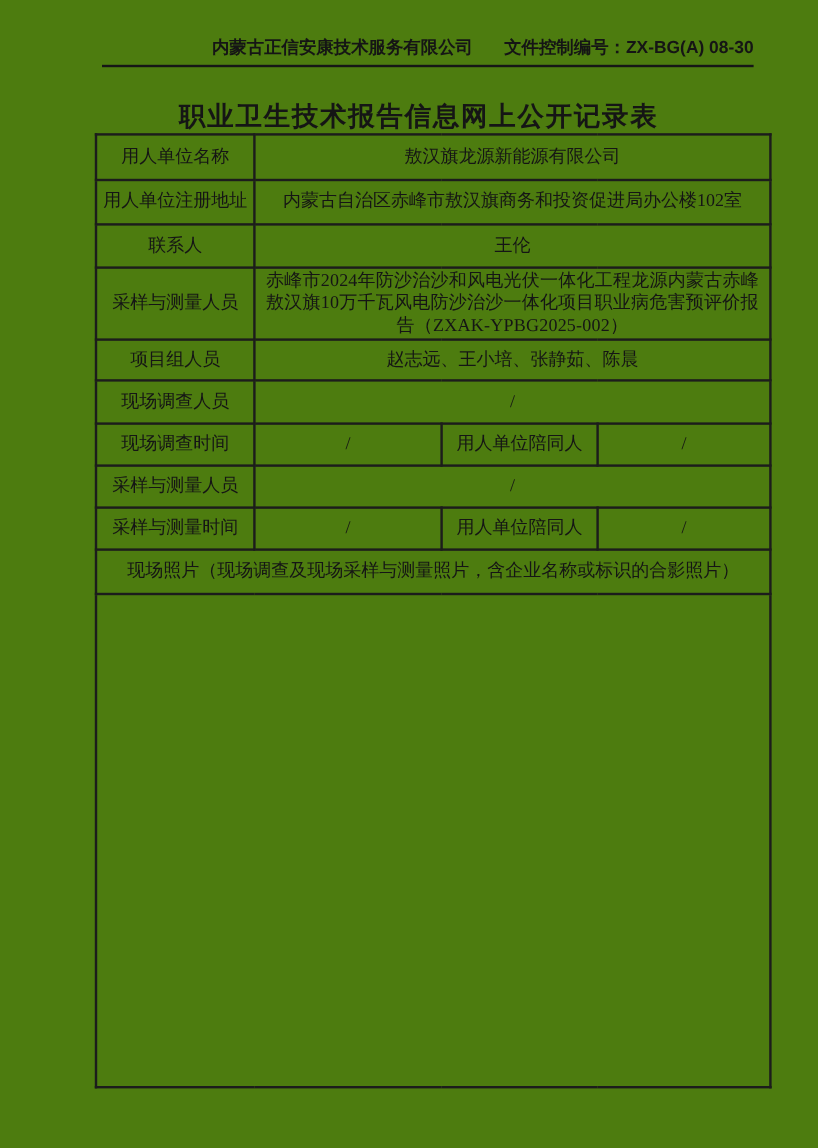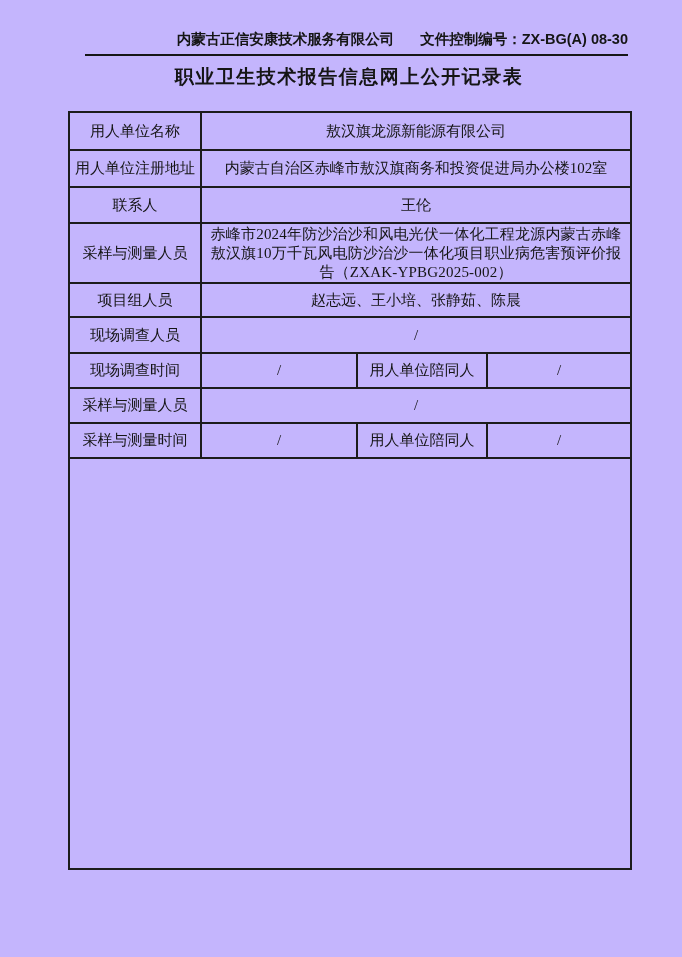--- a/index.html
+++ b/index.html
@@ -1,45 +1,45 @@
 <!DOCTYPE html>
 <html><head>
 <meta charset="utf-8">
 <style>
   html,body { margin:0; padding:0; background:#ffffff; }
   .page {
     position:relative;
     width:682px; height:957px;
-    background:#c4b5fd;
+    background:#4d7c0f;
     color:#151515;
     font-family:"Liberation Serif", serif;
     overflow:hidden;
   }
   .header-line {
     position:absolute;
     left:85px; top:30px; width:543px;
     border-bottom:2px solid #161616;
     padding-bottom:5px;
     display:flex; justify-content:flex-end; align-items:baseline;
     gap:26px;
     font-family:"Liberation Sans", sans-serif;
     font-weight:700; font-size:14.5px;
     white-space:nowrap;
   }
   .doc-title {
     position:absolute;
-    left:68px; top:64px; width:562px;
+    left:68px; top:82px; width:562px;
     text-align:center;
     font-family:"Liberation Sans", sans-serif;
-    font-weight:700; font-size:19px;
+    font-weight:700; font-size:22px;
     letter-spacing:1.5px;
   }
   table.form {
     position:absolute;
-    left:68px; top:111px;
+    left:79px; top:111px;
     width:562px;
     border-collapse:collapse;
     table-layout:fixed;
   }
   table.form td {
     border:2px solid #1c1c1c;
     text-align:center;
     vertical-align:middle;
     font-size:15px;
     line-height:1.25;
@@ -112,19 +112,22 @@
       <tr class="r8">
         <td>采样与测量人员</td>
         <td colspan="3">/</td>
       </tr>
       <tr class="r9">
         <td>采样与测量时间</td>
         <td>/</td>
         <td>用人单位陪同人</td>
         <td>/</td>
       </tr>
+      <tr class="r10">
+        <td colspan="4">现场照片（现场调查及现场采样与测量照片，含企业名称或标识的合影照片）</td>
+      </tr>
       <tr class="r11">
         <td colspan="4"></td>
       </tr>
     </tbody>
   </table>
 
 </div>
 
 </body></html>

